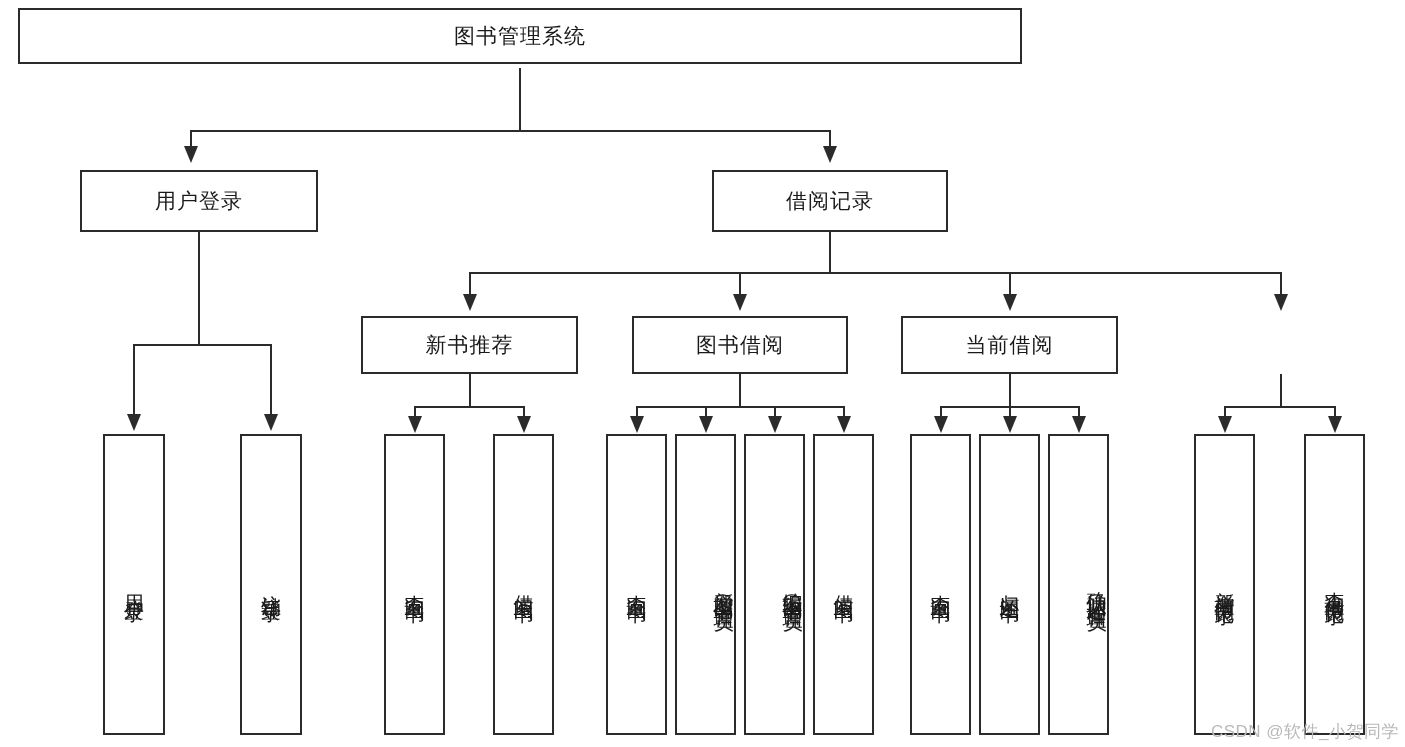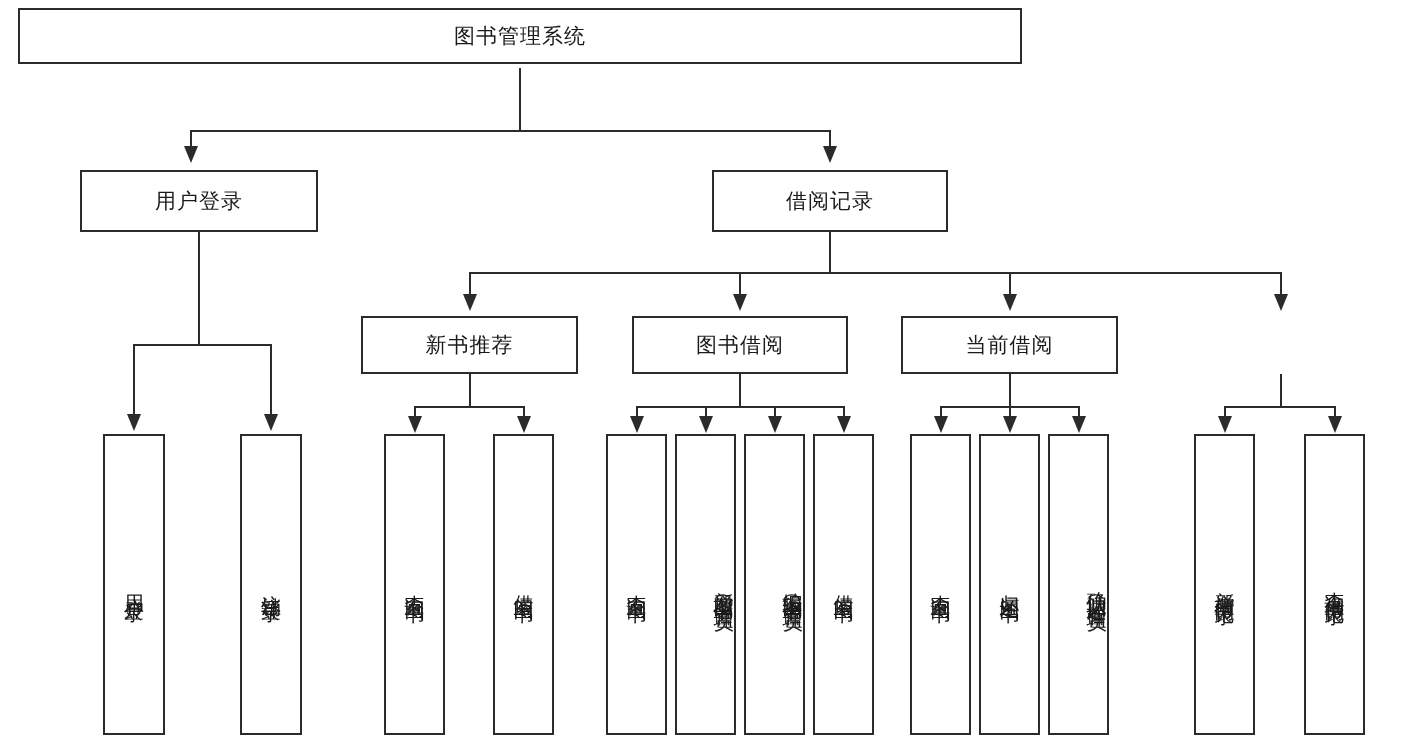--- a/index.html
+++ b/index.html
@@ -158,14 +158,15 @@
   <div class="node node-v" style="left:744px; top:434px; width:61px; height:301px;">编辑图书（管理员）</div>
   <div class="node node-v center-v" style="left:813px; top:434px; width:61px; height:301px;">借阅图书</div>
 
   <div class="node node-v center-v" style="left:910px; top:434px; width:61px; height:301px;">查询图书</div>
   <div class="node node-v center-v" style="left:979px; top:434px; width:61px; height:301px;">归还图书</div>
   <div class="node node-v" style="left:1048px; top:434px; width:61px; height:301px;">确认归还（管理员）</div>
 
   <div class="node node-v center-v" style="left:1194px; top:434px; width:61px; height:301px;">新增借阅记录</div>
   <div class="node node-v center-v" style="left:1304px; top:434px; width:61px; height:301px;">查询借阅记录</div>
 
+  <div class="watermark">CSDN @软件_小贺同学</div>
 
 </div>
 
 </body></html>

